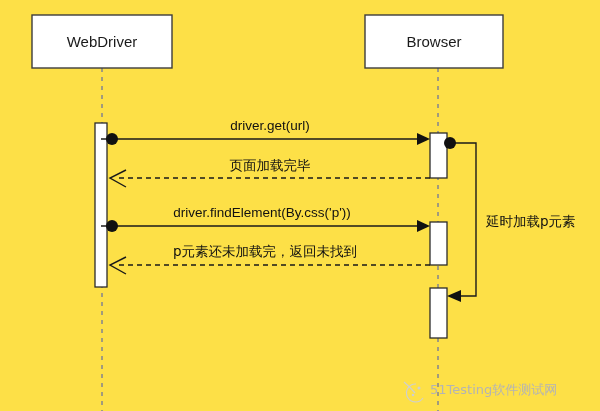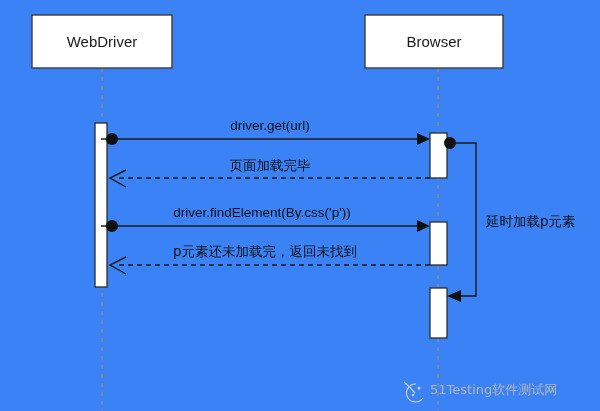--- a/index.html
+++ b/index.html
@@ -7,21 +7,21 @@
     padding: 0;
     background: #ffffff;
   }
   body {
     font-family: "Liberation Sans", "DejaVu Sans", sans-serif;
   }
   #canvas {
     position: relative;
     width: 600px;
     height: 411px;
-    background: #3b82f6;
+    background: #fde047;
     overflow: hidden;
   }
   svg#diagram {
     position: absolute;
     left: 0;
     top: 0;
     width: 600px;
     height: 411px;
     display: block;
   }

